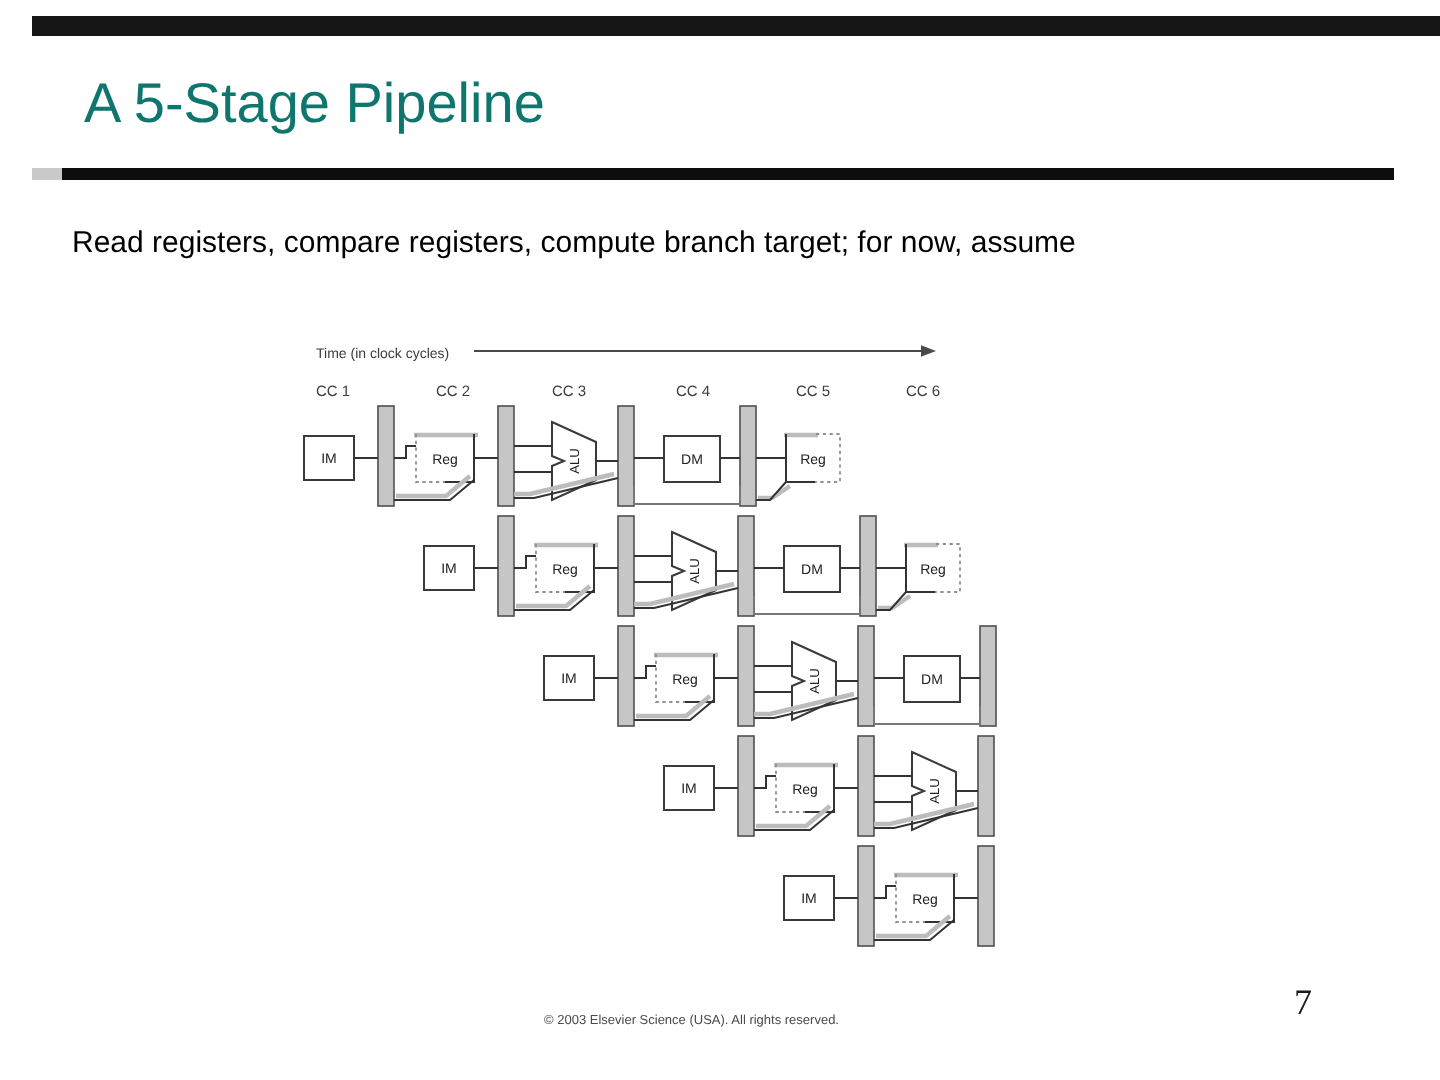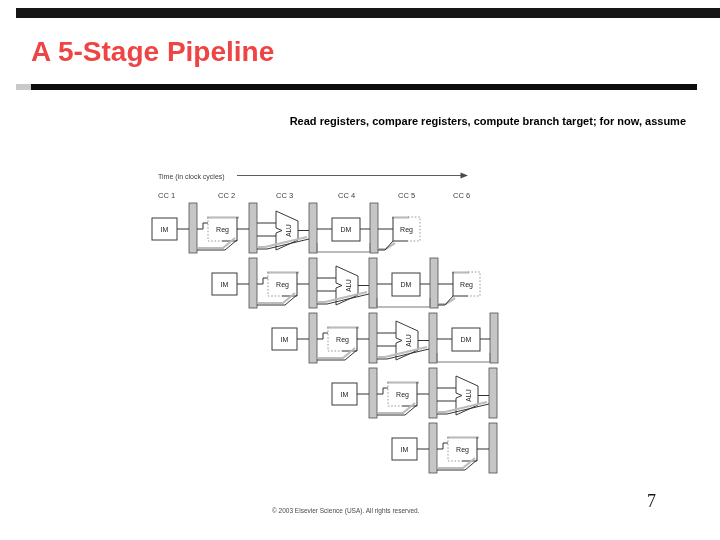--- a/index.html
+++ b/index.html
@@ -1,26 +1,26 @@
 <!DOCTYPE html>
 <html><head>
 <meta charset="utf-8">
 <style>
   html,body{margin:0;padding:0;background:#888;}
   .slide{
     position:relative;width:720px;height:540px;background:#ffffff;
     font-family:"Liberation Sans",sans-serif;overflow:hidden;margin:0 auto;
   }
   .top-bar{position:absolute;left:16px;top:8px;width:704px;height:10px;background:#161616;}
-  .slide-title{position:absolute;left:31px;top:36px;font-size:28px;font-weight:700;color:#ef4444;letter-spacing:0;}
+  .slide-title{position:absolute;left:42px;top:36px;font-size:28px;font-weight:400;color:#0f766e;letter-spacing:0;}
   .title-rule-cap{position:absolute;left:16px;top:84px;width:15px;height:6px;background:#c9c9c9;}
   .title-rule{position:absolute;left:31px;top:84px;width:666px;height:6px;background:#0d0d0d;}
   .body-text{
-    position:absolute;left:36px;top:110px;width:650px;text-align:right;
-    font-size:11px;font-weight:bold;color:#000;line-height:23px;
+    position:absolute;left:36px;top:110px;width:650px;text-align:left;
+    font-size:15px;font-weight:normal;color:#000;line-height:23px;
   }
   .diagram{position:absolute;left:140px;top:165px;}
   .diagram text{font-family:"Liberation Sans",sans-serif;}
   .copyright{position:absolute;left:272px;top:507px;font-size:6.5px;color:#4a4a4a;}
   .page-number{position:absolute;left:647px;top:491px;font-size:18px;color:#1a1a1a;font-family:"Liberation Serif",serif;}
 </style>
 </head>
 <body>
 
 <div class="slide">

